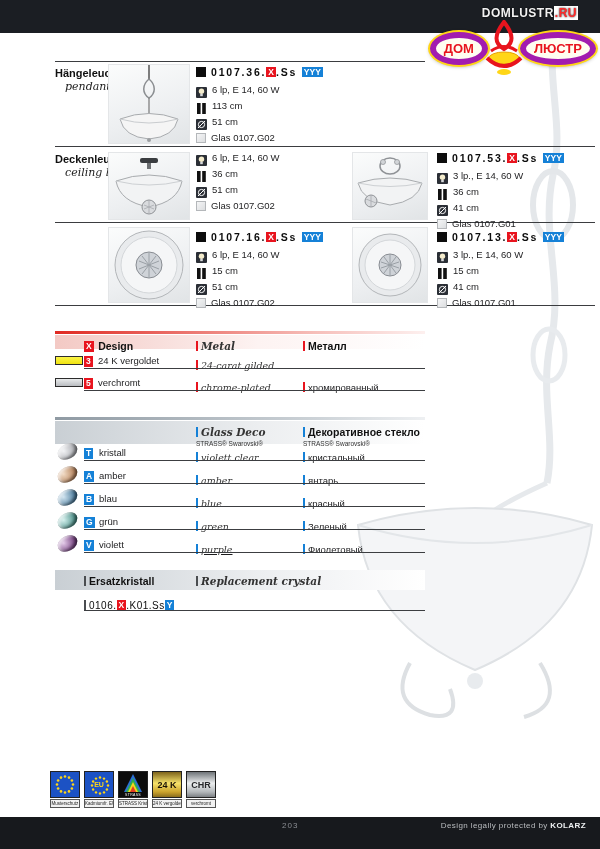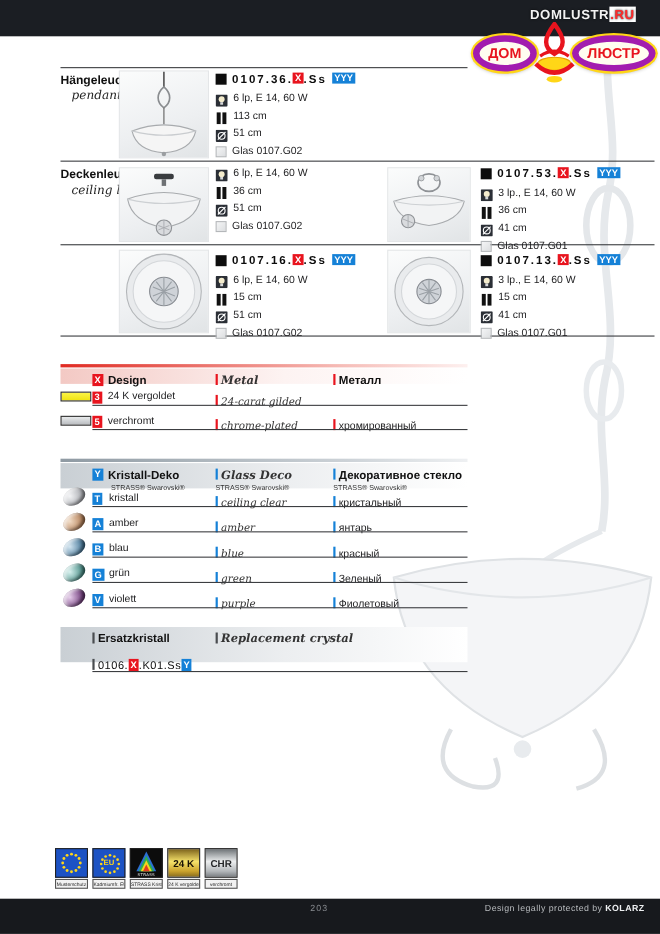--- a/index.html
+++ b/index.html
@@ -376,39 +376,35 @@
       <span class="tcell-de" style="position:absolute;left:43px;">verchromt</span>
       <span style="position:absolute;left:141px;"><span class="tick red"></span><span class="tcell-en">chrome-plated</span></span>
       <span style="position:absolute;left:248px;"><span class="tick red"></span><span class="tcell-ru">хромированный</span></span>
     </div>
     <div class="rule" style="top:59px;"></div>
   </div>
 
   <div class="abs tbl" style="left:55px;top:417px;height:140px;">
     <div class="strip gray"></div>
     <div class="thead gray" style="top:4px;height:23px;">
-      <div class="cell c-de">
-        <span class="bdg blue">Y</span> <span class="hdr-title">Kristall-Deko</span>
-        <div class="hdr-sub" style="margin-left:17px;">STRASS® Swarovski®</div>
-      </div>
       <div class="cell c-en">
         <span class="tick blue"></span><span class="hdr-title en">Glass Deco</span>
         <div class="hdr-sub">STRASS® Swarovski®</div>
       </div>
       <div class="cell c-ru">
         <span class="tick blue"></span><span class="hdr-title">Декоративное стекло</span>
         <div class="hdr-sub">STRASS® Swarovski®</div>
       </div>
     </div>
 
     <div class="abs" style="left:0;right:0;top:30px;height:14px;">
       <span class="gem gem-t" style="top:-3px;"></span>
       <span class="lbdg" style="left:29px;top:1px;">T</span>
       <span class="tcell-de" style="position:absolute;left:44px;">kristall</span>
-      <span style="position:absolute;left:141px;"><span class="tick blue"></span><span class="tcell-en">ceiling clear</span></span>
+      <span style="position:absolute;left:141px;"><span class="tick blue"></span><span class="tcell-en">violett clear</span></span>
       <span style="position:absolute;left:248px;"><span class="tick blue"></span><span class="tcell-ru">кристальный</span></span>
     </div>
     <div class="rule" style="top:43px;"></div>
 
     <div class="abs" style="left:0;right:0;top:53px;height:14px;">
       <span class="gem gem-a" style="top:-3px;"></span>
       <span class="lbdg" style="left:29px;top:1px;">A</span>
       <span class="tcell-de" style="position:absolute;left:44px;">amber</span>
       <span style="position:absolute;left:141px;"><span class="tick blue"></span><span class="tcell-en">amber</span></span>
       <span style="position:absolute;left:248px;"><span class="tick blue"></span><span class="tcell-ru">янтарь</span></span>
@@ -430,28 +426,28 @@
       <span class="tcell-de" style="position:absolute;left:44px;">grün</span>
       <span style="position:absolute;left:141px;"><span class="tick blue"></span><span class="tcell-en">green</span></span>
       <span style="position:absolute;left:248px;"><span class="tick blue"></span><span class="tcell-ru">Зеленый</span></span>
     </div>
     <div class="rule" style="top:112px;"></div>
 
     <div class="abs" style="left:0;right:0;top:122px;height:14px;">
       <span class="gem gem-v" style="top:-3px;"></span>
       <span class="lbdg" style="left:29px;top:1px;">V</span>
       <span class="tcell-de" style="position:absolute;left:44px;">violett</span>
-      <span style="position:absolute;left:141px;"><span class="tick blue"></span><span class="tcell-en">purple</span></span>
+      <span style="position:absolute;left:141px;text-decoration:underline;"><span class="tick blue"></span><span class="tcell-en">purple</span></span>
       <span style="position:absolute;left:248px;"><span class="tick blue"></span><span class="tcell-ru">Фиолетовый</span></span>
     </div>
     <div class="rule" style="top:135px;"></div>
   </div>
 
   <div class="abs tbl" style="left:55px;top:570px;height:42px;">
-    <div class="thead gray" style="top:0;height:32px;">
+    <div class="thead gray" style="top:0;height:20px;">
       <div class="cell c-de"><span class="tick dark"></span><span class="hdr-title">Ersatzkristall</span></div>
       <div class="cell c-en"><span class="tick dark"></span><span class="hdr-title en">Replacement crystal</span></div>
     </div>
     <div class="abs" style="left:29px;top:25px;height:13px;white-space:nowrap;">
       <span class="tick dark"></span><span class="code" style="letter-spacing:.5px;font-weight:normal;font-size:10px;"><span>0106.</span><span class="bdg red">X</span><span>.K01.Ss</span><span class="bdg blue">Y</span></span>
     </div>
     <div class="rule" style="top:40px;"></div>
   </div>
 
   <div class="abs certs">

